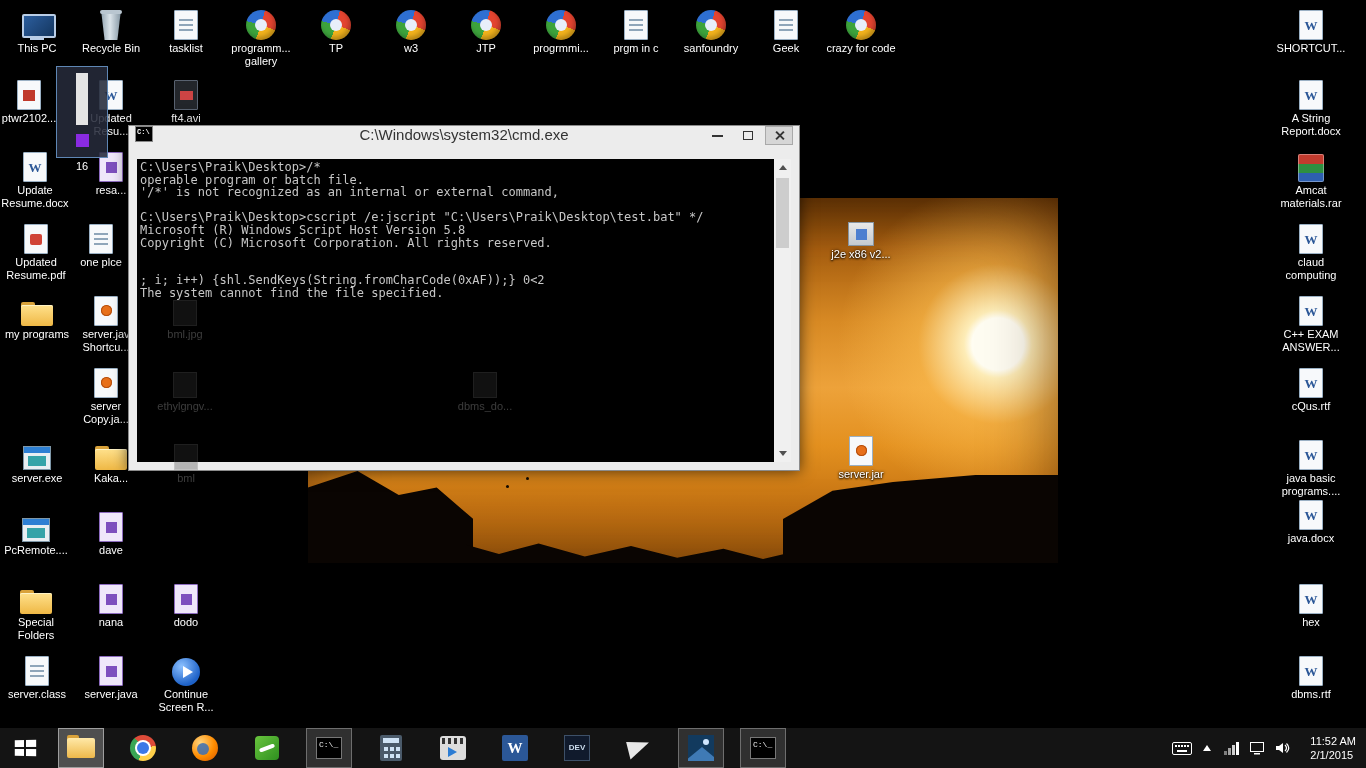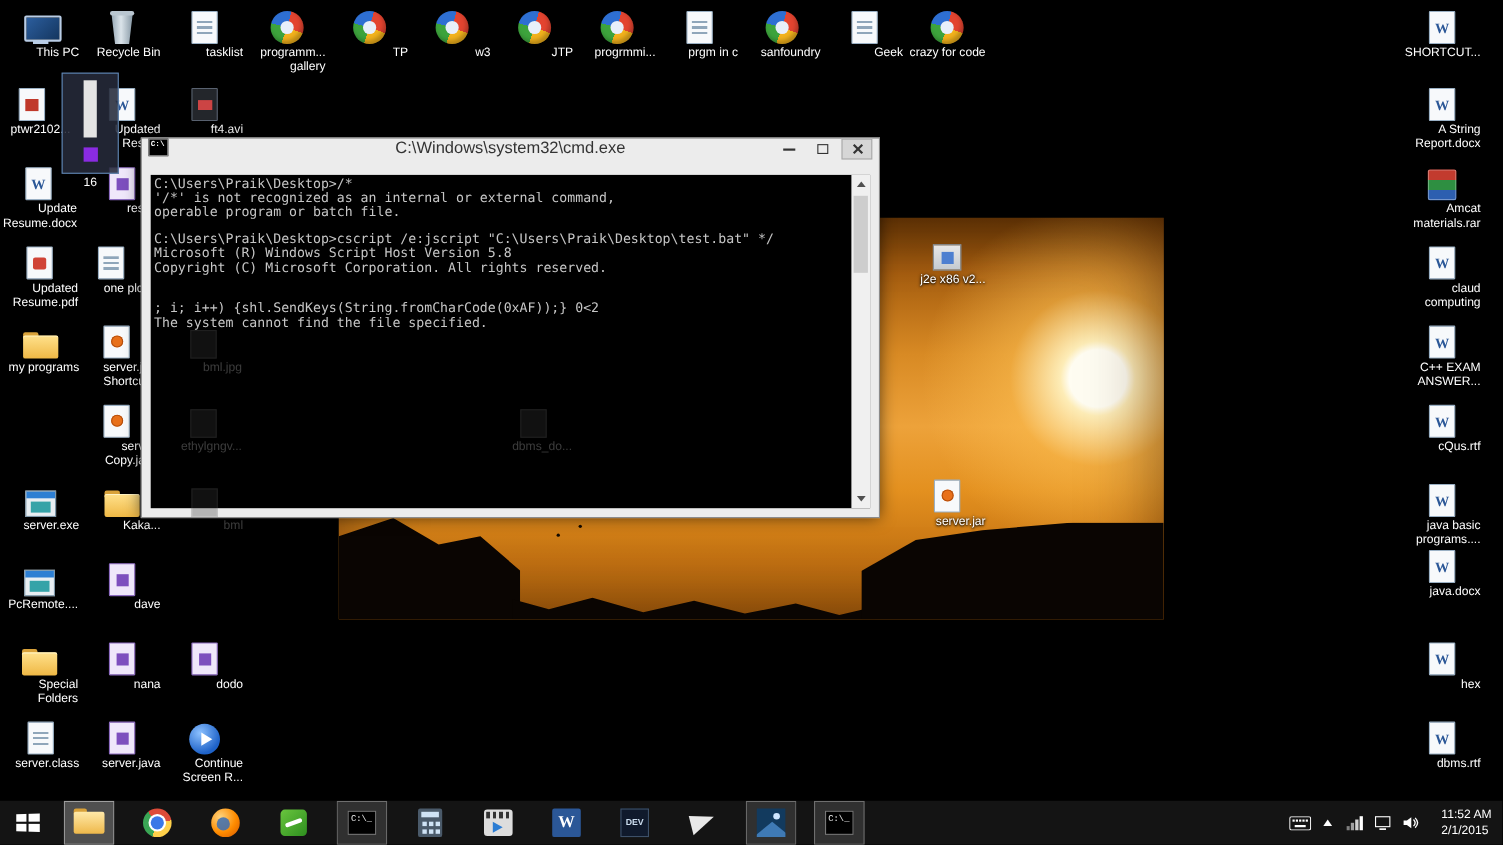--- a/index.html
+++ b/index.html
@@ -1,20 +1,20 @@
 <!DOCTYPE html>
 <html><head>
 <meta charset="utf-8">
 <style>
 *{box-sizing:border-box;margin:0;padding:0}
 html,body{width:1366px;height:768px}
 body{position:relative;background:#000;overflow:hidden;font-family:"Liberation Sans",sans-serif;cursor:default}
 
 
-.dicon{position:absolute;width:70px;text-align:right;z-index:2}
+.dicon{position:absolute;width:70px;text-align:center;z-index:2}
 .islot{height:34px;display:flex;align-items:flex-end;justify-content:center}
 .dlabel{font-size:11px;line-height:13px;color:#fff;text-shadow:0 1px 2px #000,0 0 3px #000;margin-top:2px;word-wrap:break-word}
 .ghost{opacity:.3;z-index:11}
 .ghost .dlabel{color:#c2c2c2;text-shadow:none}
 .ghost-pg{width:24px;height:26px;background:#3a3a3a;border:1px solid #666}
 
 .pg{width:24px;height:30px;background:#f7f9fb;border:1px solid #9ab0c4;border-radius:1px;position:relative}
 .pg.word::after{content:"W";position:absolute;left:0;right:0;top:7px;text-align:center;font-weight:bold;font-size:13px;font-family:"Liberation Serif",serif;color:#2b5797}
 .pg.red::after{content:"";position:absolute;left:5px;top:9px;width:12px;height:11px;background:#c0392b}
 .pg.pdf::after{content:"";position:absolute;left:5px;top:9px;width:12px;height:11px;background:#d04437;border-radius:2px}
@@ -440,22 +440,22 @@
       <div class="wbtn">
           <div class="mbox"></div>
         </div>
       <div class="wbtn close">
           <div class="xmark"></div>
         </div>
     </div>
   </div>
   <div class="console">
     <div class="cline">C:\Users\Praik\Desktop&gt;/*</div>
+    <div class="cline">operable program or batch file.</div>
     <div class="cline">'/*' is not recognized as an internal or external command,</div>
-    <div class="cline">operable program or batch file.</div>
     <div class="cline"></div>
     <div class="cline">C:\Users\Praik\Desktop&gt;cscript /e:jscript "C:\Users\Praik\Desktop\test.bat" */</div>
     <div class="cline">Microsoft (R) Windows Script Host Version 5.8</div>
     <div class="cline">Copyright (C) Microsoft Corporation. All rights reserved.</div>
     <div class="cline"></div>
     <div class="cline"></div>
     <div class="cline">; i; i++) {shl.SendKeys(String.fromCharCode(0xAF));} 0&lt;2</div>
     <div class="cline">The system cannot find the file specified.</div>
     <div class="sbar">
       <div class="sarrow">

